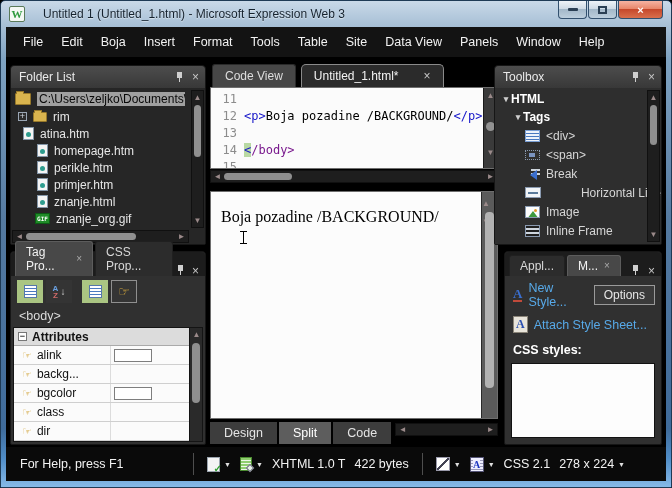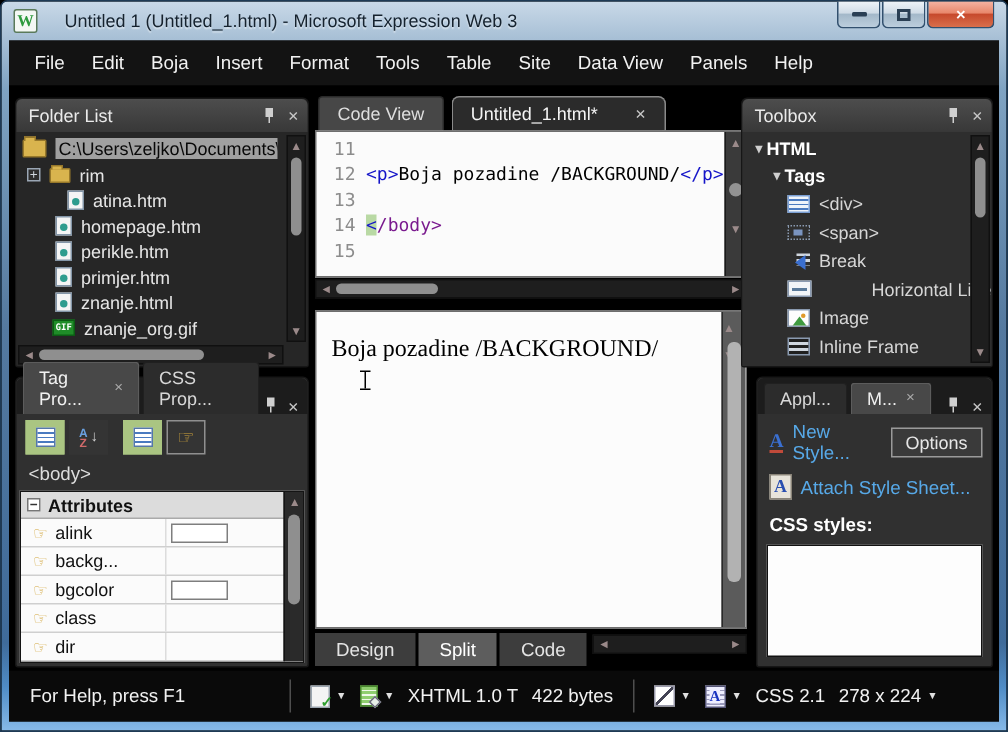--- a/index.html
+++ b/index.html
@@ -100,21 +100,21 @@
   .attr-name { margin-left:5px; }
   .attr-box { position:absolute; left:100px; top:3px; width:38px; height:13px; background:#fff; border:1px solid #7e7e7e; }
   .attr-sb { position:absolute; right:0; top:0; bottom:0; width:13px; background:#2a2a2a; border-left:1px solid #141414; }
 
   
   .doc-tabs { height:26px; display:flex; align-items:flex-end; padding-left:2px; background:transparent; }
   .dtab { font-size:12px; color:#dedede; background:#474747; border:1px solid #2a2a2a; border-bottom:none;
     border-radius:3px 3px 0 0; padding:4px 12px; margin-right:5px; }
   .dtab.active { background:#2b2b2b; border:1px solid #8a8a8a; border-bottom:none; border-radius:5px 5px 0 0;
     color:#f4f4f4; display:flex; gap:25px; align-items:center; }
-  .code-wrap { position:relative; height:98px; background:#fbfbfb; border:1px solid #6e6e6e; overflow:hidden; }
+  .code-wrap { position:relative; height:82px; background:#fbfbfb; border:1px solid #6e6e6e; overflow:hidden; }
   .code-lines { padding:3px 0 0 4px; font-family:"DejaVu Sans Mono", monospace; font-size:12px; line-height:17px; }
   .cl { white-space:pre; }
   .lnum { display:inline-block; width:22px; text-align:right; color:#8c8c8c; margin-right:7px; }
   .tok-tag { color:#1414c8; }
   .tok-text { color:#000; }
   .tok-body { color:#7a1a8e; }
   .tok-match { color:#1414c8; background:#b9d9a4; }
   .code-sbv { position:absolute; right:0; top:0; bottom:0; width:14px; background:#3a3a3a; border-left:1px solid #1a1a1a; }
   .code-sbv .up { position:absolute; top:1px; } .code-sbv .dn { position:absolute; top:58px; }
   .code-dot { position:absolute; left:2px; top:34px; width:9px; height:9px; border-radius:50%; background:#929292; }
@@ -217,20 +217,21 @@
       <span class="menu-item">File</span>
       <span class="menu-item">Edit</span>
       <span class="menu-item">Boja</span>
       <span class="menu-item">Insert</span>
       <span class="menu-item">Format</span>
       <span class="menu-item">Tools</span>
       <span class="menu-item">Table</span>
       <span class="menu-item">Site</span>
       <span class="menu-item">Data View</span>
       <span class="menu-item">Panels</span>
+      <span class="menu-item">Window</span>
       <span class="menu-item">Help</span>
     </div>
 
     <div class="workspace">
 
       <div class="panel" style="left:4px; top:8px; width:196px; height:180px;">
         <div class="panel-hd">
           <span>Folder List</span>
           <span class="hd-spacer"></span>
           <span class="pin-icon"></span>
@@ -239,21 +240,21 @@
         <div style="position:relative; height:calc(100% - 22px); background:#262626; overflow:hidden;">
           <div class="path-row">
             <span class="ico-folder big"></span>
             <span class="path-text" style="margin-left:6px; max-width:148px;">C:\Users\zeljko\Documents\My</span>
           </div>
           <div class="tree-row">
             <span class="expander">+</span>
             <span class="ico-folder" style="margin-left:6px;"></span>
             <span class="tree-label">rim</span>
           </div>
-          <div class="tree-row" style="padding-left:34px;">
+          <div class="tree-row" style="padding-left:12px;">
             <span class="ico-page"></span>
             <span class="tree-label">atina.htm</span>
           </div>
           <div class="tree-row" style="padding-left:26px;">
             <span class="ico-page"></span>
             <span class="tree-label">homepage.htm</span>
           </div>
           <div class="tree-row" style="padding-left:26px;">
             <span class="ico-page"></span>
             <span class="tree-label">perikle.htm</span>

